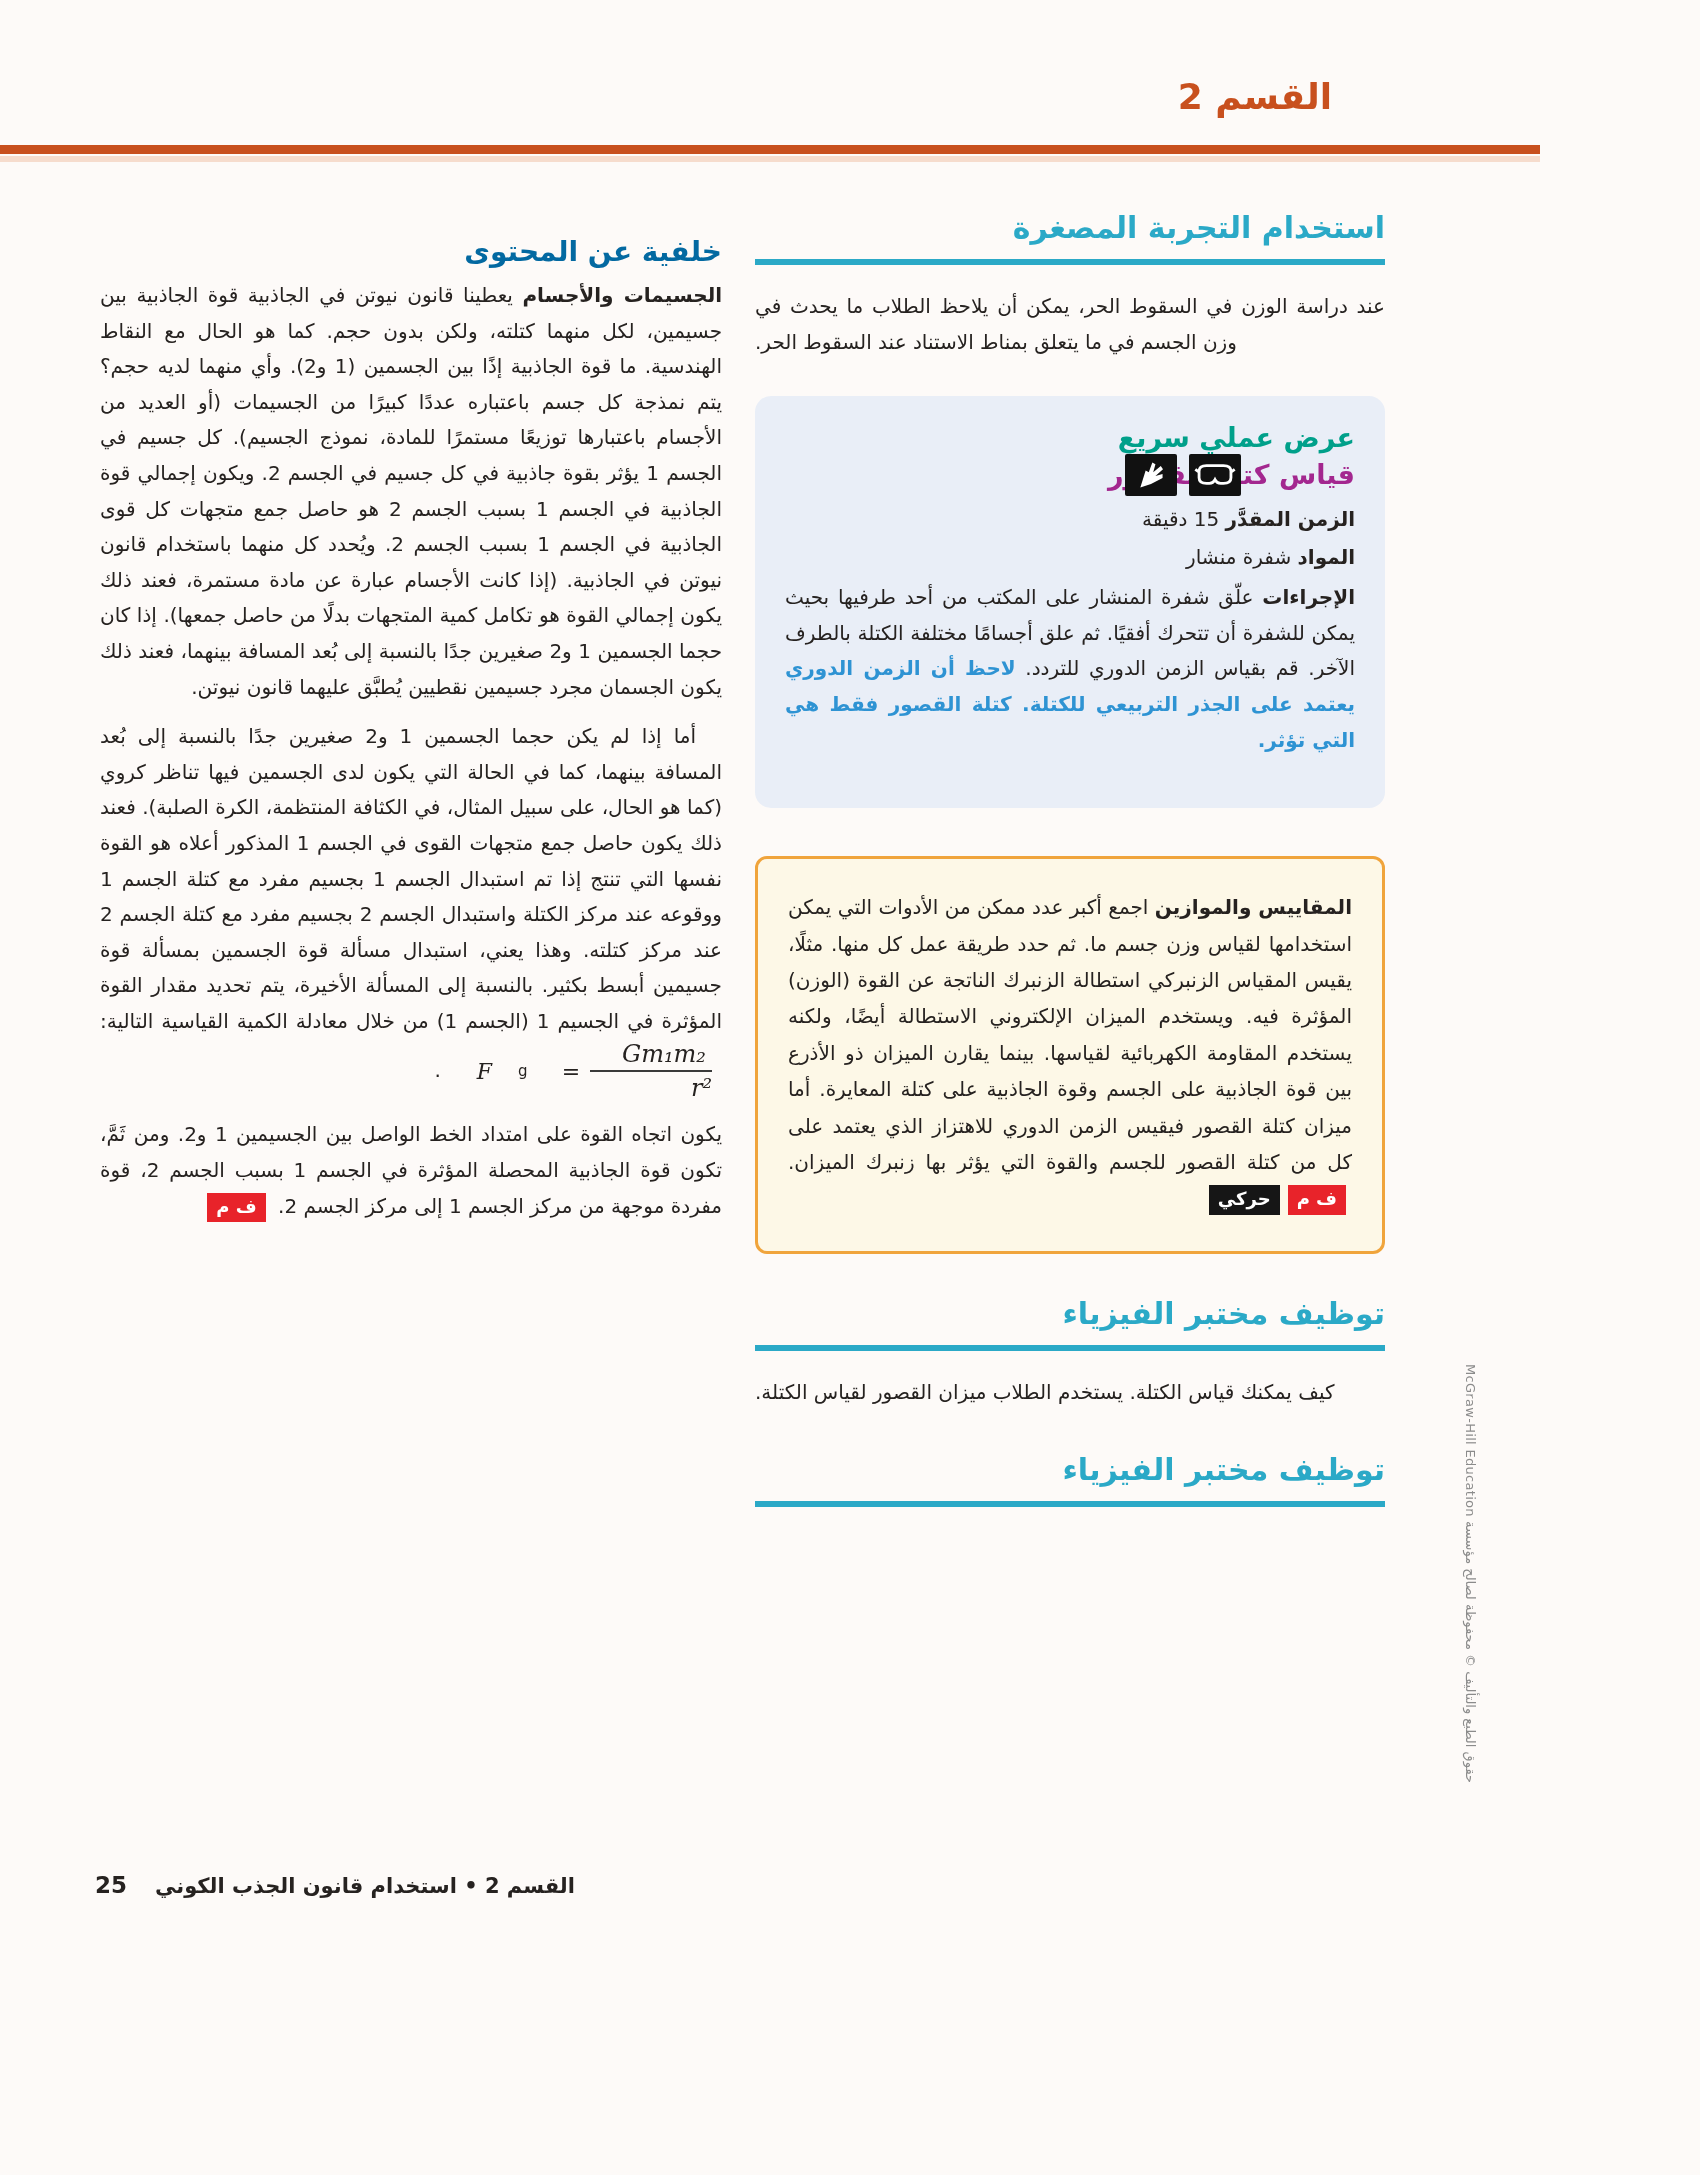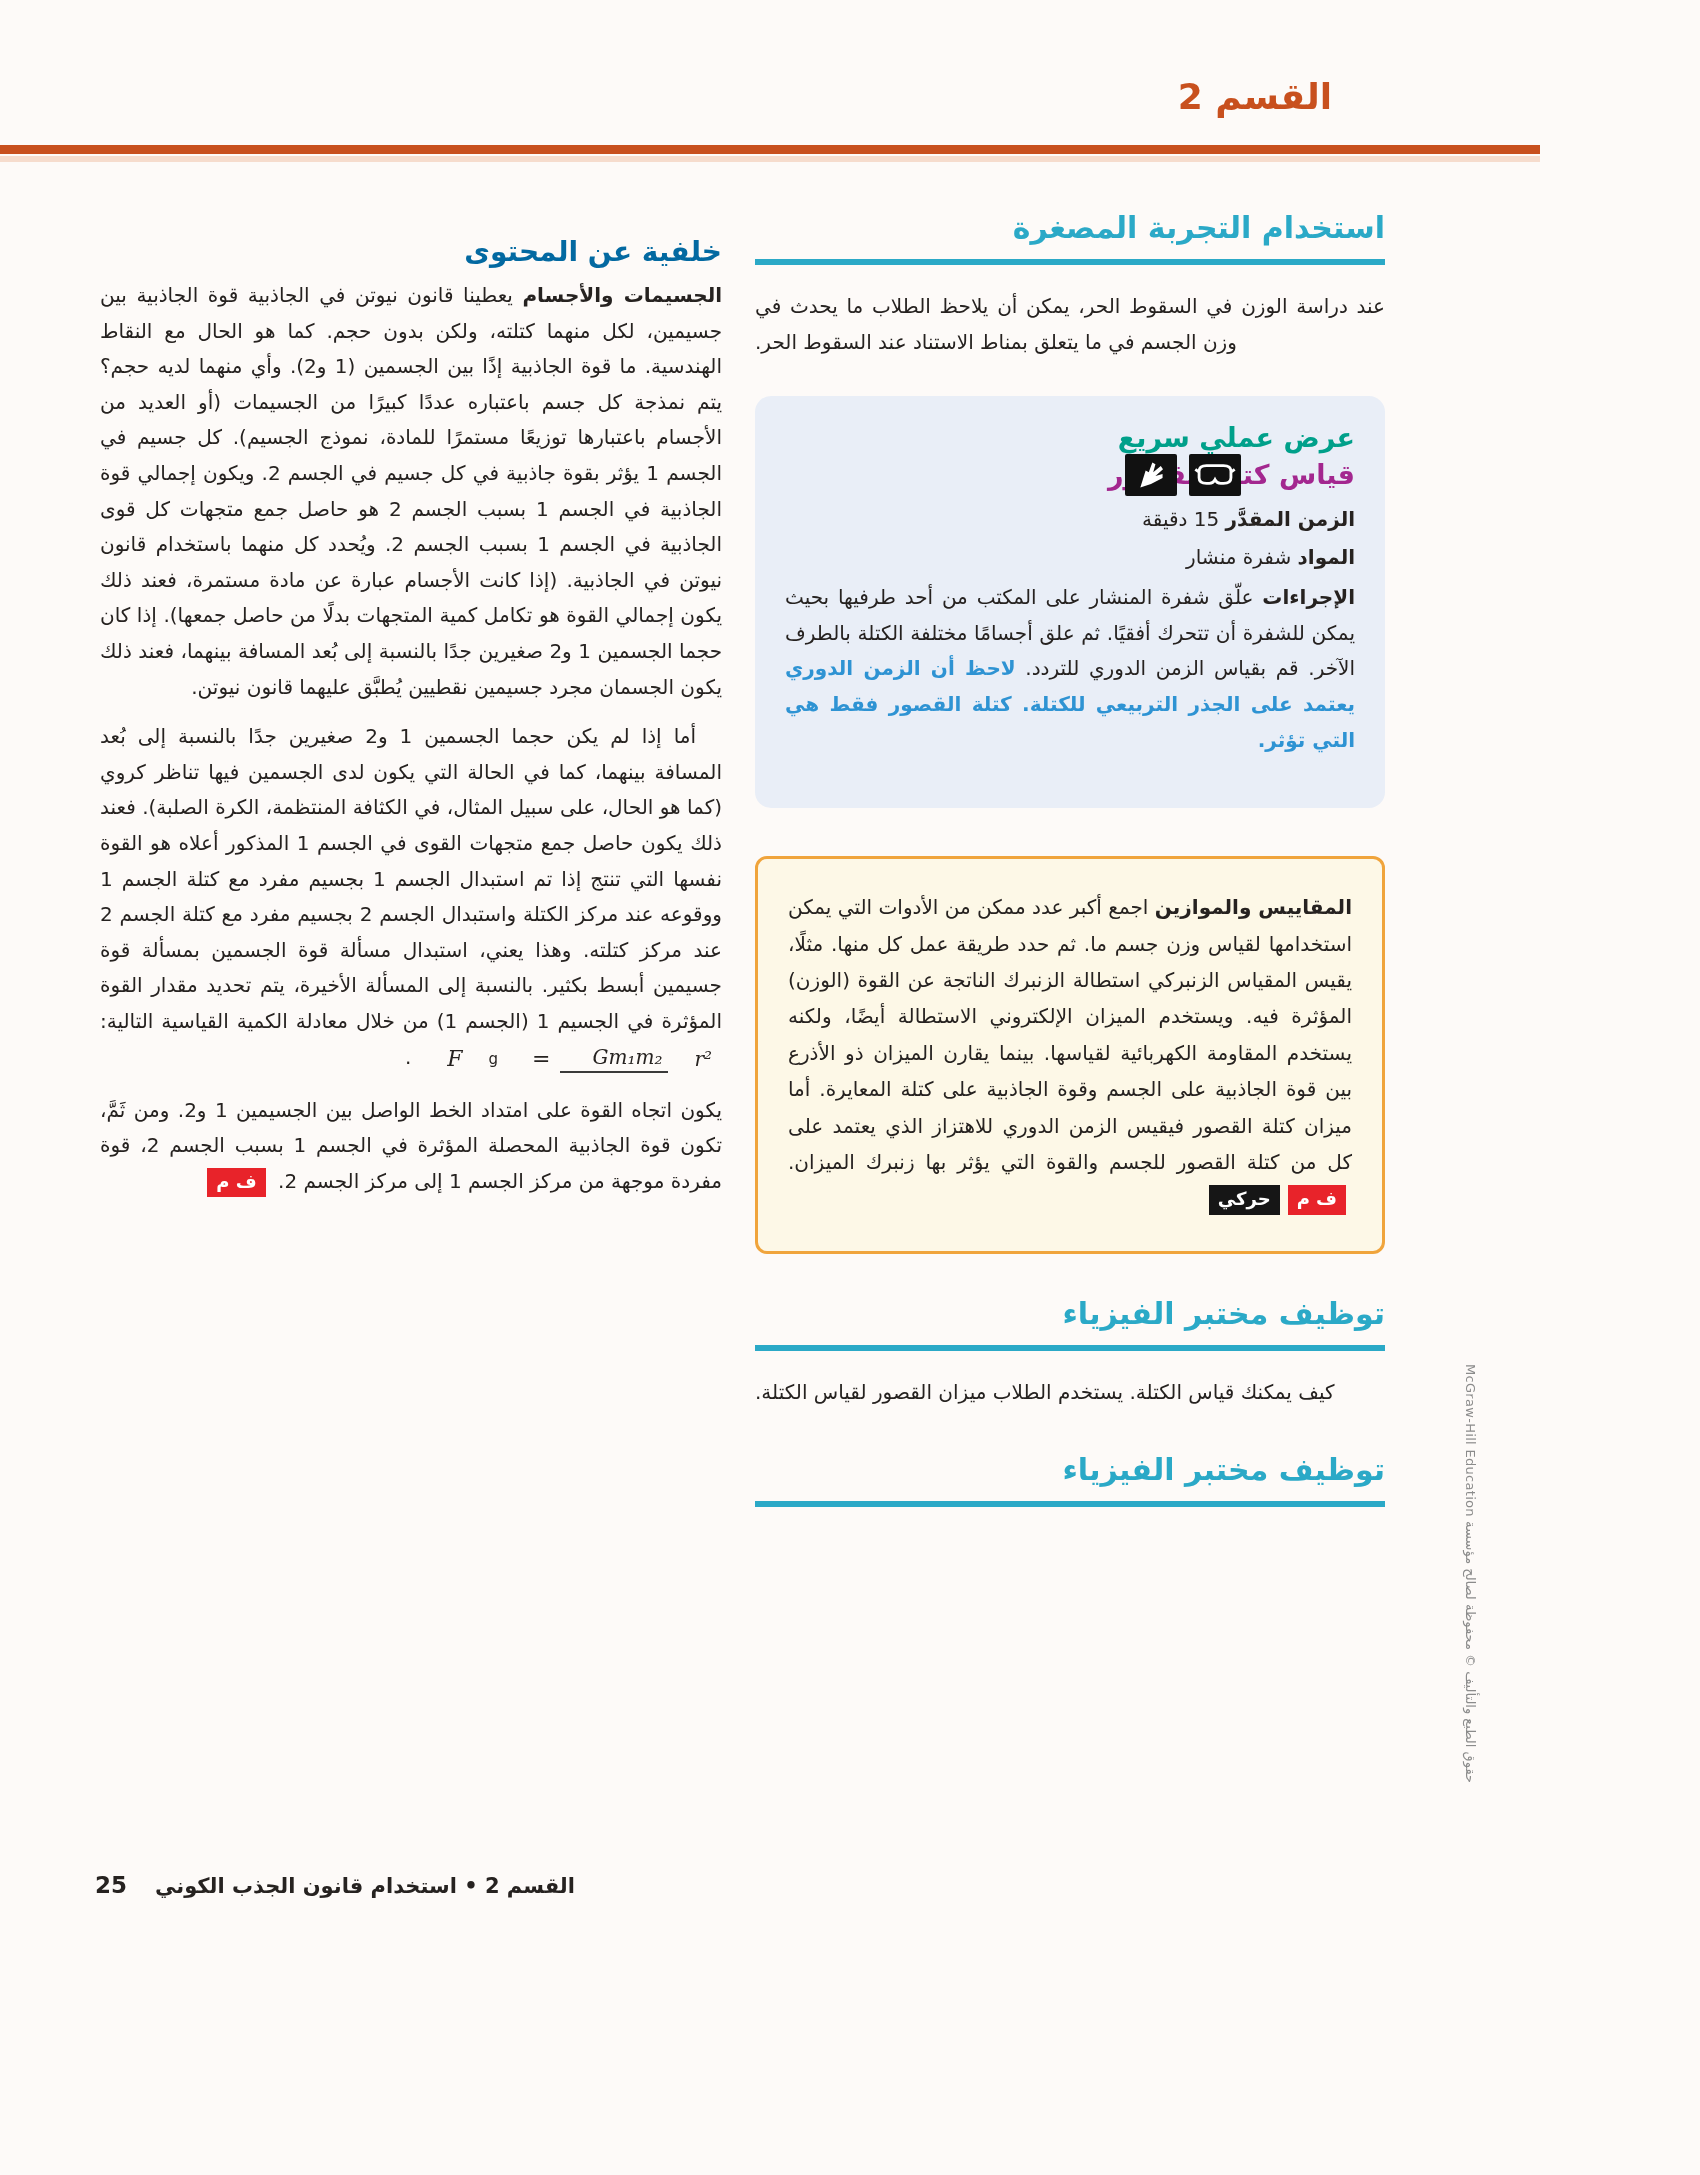--- a/index.html
+++ b/index.html
@@ -105,22 +105,22 @@
   .col-left .para{ margin-top:14px; text-align-last:right; }
   .para.indent{ text-indent:26px; }
 
   .formula{
     display:inline-flex; align-items:center; direction:ltr;
     font-size:22px; margin:0 10px; vertical-align:middle;
   }
   .formula .var{ font-style:italic; font-family:"DejaVu Serif", serif; }
   .formula sub{ font-size:15px; }
   .frac{
-    display:inline-flex; flex-direction:row; align-items:center;
-    margin-left:10px; font-size:20px; line-height:1.25;
+    display:inline-flex; flex-direction:column; 
+    margin-left:10px; font-size:24px; line-height:1.25;
     font-family:"DejaVu Serif", serif; font-style:italic;
   }
   .frac .num{ border-bottom:2px solid #3a3a3a; padding:0 6px 1px 6px; }
   .frac .den{ padding-top:1px; }
   .eq{ margin-left:8px; }
 
   
   .footer{
     position:absolute; top:1872px; left:95px;
     display:flex; direction:ltr; align-items:baseline; gap:28px;

